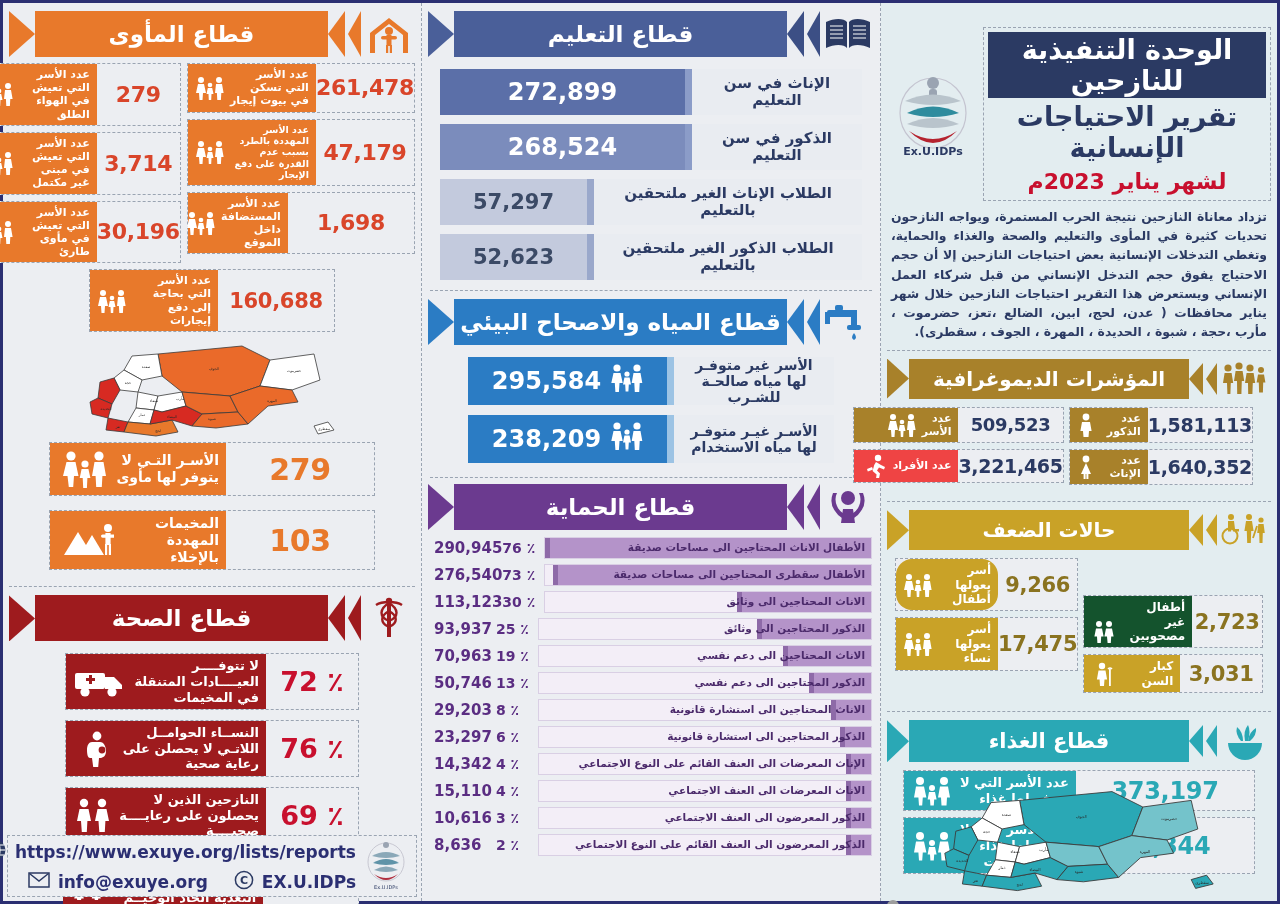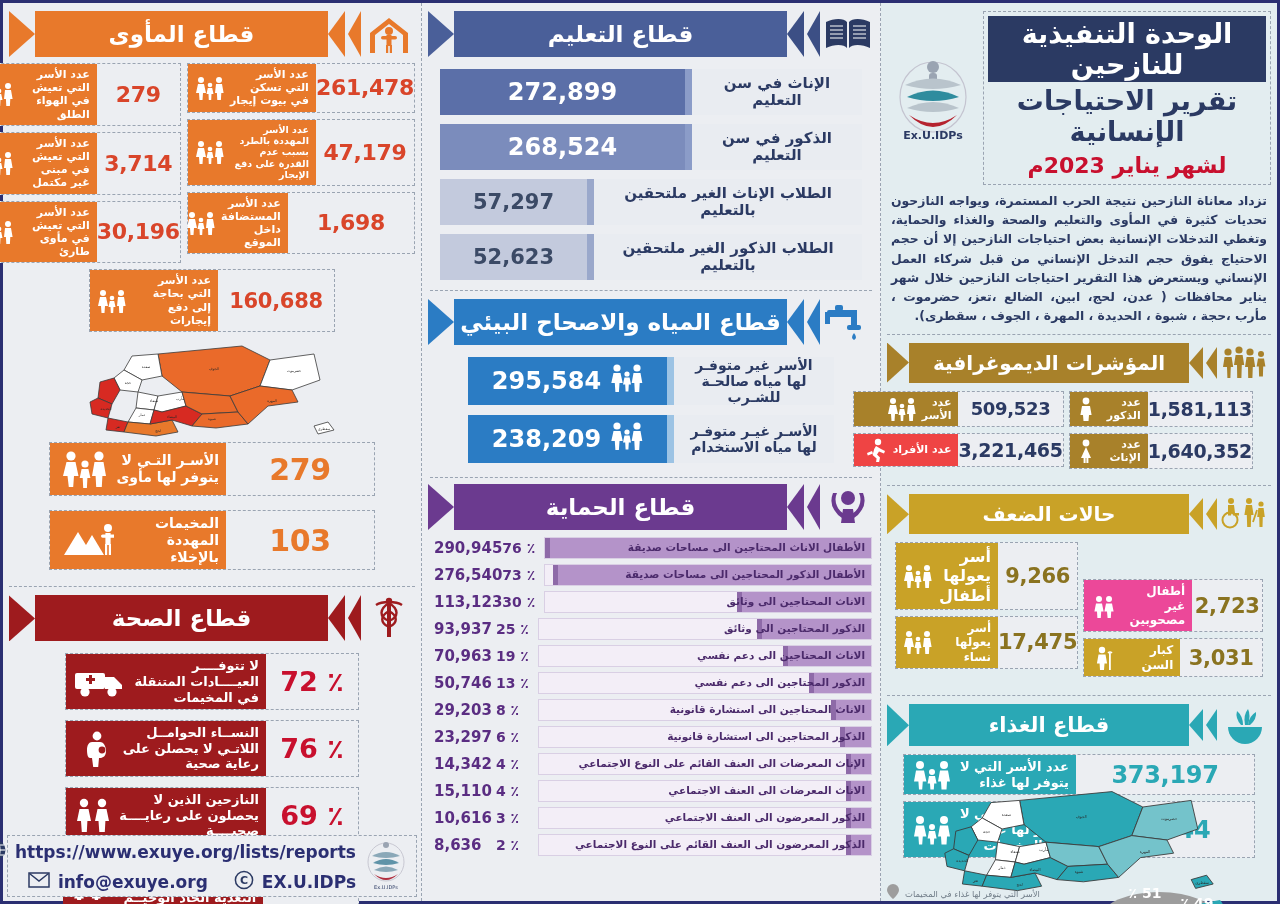--- a/index.html
+++ b/index.html
@@ -620,21 +620,21 @@
             <div class="pcap"></div>
             <div class="ptext">الأطفال الاناث المحتاجين الى مساحات صديقة</div>
           </div>
           <div class="ppct">76 ٪</div>
           <div class="pval">290,945</div>
         </div>
         <div class="prow">
           <div class="ptrack">
             <div class="pbar" style="width: 96.0526%;"></div>
             <div class="pcap"></div>
-            <div class="ptext">الأطفال الذكور المحتاجين الى مساحات صديقة</div>
+            <div class="ptext">الأطفال سقطرى المحتاجين الى مساحات صديقة</div>
           </div>
           <div class="ppct">73 ٪</div>
           <div class="pval">276,540</div>
         </div>
         <div class="prow">
           <div class="ptrack">
             <div class="pbar" style="width: 39.4737%;"></div>
             <div class="pcap"></div>
             <div class="ptext">الاناث المحتاجين الى وثائق</div>
           </div>
@@ -720,21 +720,21 @@
             <div class="ptext">الذكور المعرضون الى العنف القائم على النوع الاجتماعي</div>
           </div>
           <div class="ppct">2 ٪</div>
           <div class="pval">8,636</div>
         </div>
       </div>
   </div>
 
   <div class="col" id="col-right">
 
-    <div style="display:flex; padding:8px 6px 0 6px; gap:4px;">
+    <div style="display:flex; padding:24px 6px 0 6px; gap:4px;">
       <div style="flex:1; border:1px dashed #9aa4b2; padding:4px 4px 6px 4px;">
         <div class="hdr-title-1">الوحدة التنفيذية للنازحين</div>
         <div class="hdr-title-2" style="margin-top:3px;">تقرير الاحتياجات الإنسانية</div>
         <div class="hdr-title-3" style="margin-top:6px;">لشهر يناير 2023م</div>
       </div>
       <div style="flex:0 0 92px; display:flex; flex-direction:column; align-items:center; justify-content:center;">
         <svg width="80" height="86" viewBox="0 0 80 86">
           <ellipse cx="40" cy="42" rx="33" ry="35" fill="none" stroke="#c4c4d0" stroke-width="1.2"></ellipse>
           <circle cx="40" cy="12" r="6" fill="#9aa4b2"></circle>
           <rect x="36" y="18" width="8" height="14" rx="3" fill="#9aa4b2"></rect>
@@ -853,21 +853,21 @@
         <div class="chev small" style="border-right:14px solid #c9a227; margin-right:3px;"></div>
       </div>
       <div class="bar" style="background:#c9a227; height:40px; font-size:20px;">حالات الضعف</div>
       <div class="bar-tail" style="background:#c9a227; width:22px; height:40px; border:0; clip-path:polygon(0 0,100% 50%,0 100%);"></div>
     </div>
 
     <div style="display:flex; gap:5px; padding:2px 14px 0 14px;">
       <div style="flex:1;">
         <div class="chip" style="min-height:38px;margin-top:37px;">
           <div class="num" style="color:#8a7320; font-size:21px;">2,723</div>
-          <div class="lbl" style="background:#ec4899; width:108px; font-size:12px;">
+          <div class="lbl" style="background:#14532d; width:108px; font-size:12px;align-items:flex-end;">
             <span class="t">أطفال غير مصحوبين</span>
             <span class="ic">
                 <svg width="26" height="24" viewBox="0 0 26 24">
                   <circle cx="8" cy="5" r="3" fill="#fff"></circle>
                   <path d="M5 9.5h6l1.6 8h-2.4l-.4 6.5H6.4L6 17.5H3.4z" fill="#fff"></path>
                   <circle cx="18" cy="5" r="3" fill="#fff"></circle>
                   <path d="M15 9.5h6l1.6 8h-2.4l-.4 6.5h-3.2L16 17.5h-2.6z" fill="#fff"></path>
                 </svg>
               </span>
           </div>
@@ -883,21 +883,21 @@
                   <rect x="18" y="7" width="1.8" height="17" fill="#fff"></rect>
                   <path d="M17 7 q2-2 4 0" stroke="#fff" stroke-width="1.6" fill="none"></path>
                 </svg>
               </span>
           </div>
         </div>
       </div>
       <div style="flex:1;">
         <div class="chip" style="min-height:38px;">
           <div class="num" style="color:#8a7320; font-size:21px;">9,266</div>
-          <div class="lbl" style="background:#c9a227; width:102px; font-size:16px;">
+          <div class="lbl" style="background:#c9a227; width:102px; font-size:12px;border-radius:16px;">
             <span class="t">أسر يعولها أطفال</span>
             <span class="ic">
                 <svg width="30" height="24" viewBox="0 0 30 24">
                   <circle cx="6" cy="4" r="3" fill="#fff"></circle>
                   <path d="M3 8h6l2 9h-3l-.5 7h-3L4 17H1z" fill="#fff"></path>
                   <circle cx="15" cy="9" r="2.3" fill="#fff"></circle>
                   <path d="M12.8 12h4.4l1.3 6h-2l-.3 6h-2.4l-.3-6h-2z" fill="#fff"></path>
                   <circle cx="24" cy="4" r="3" fill="#fff"></circle>
                   <path d="M21 8h6l1.6 9h-2.3l-.4 7h-3.6l-.4-7H20z" fill="#fff"></path>
                 </svg>

